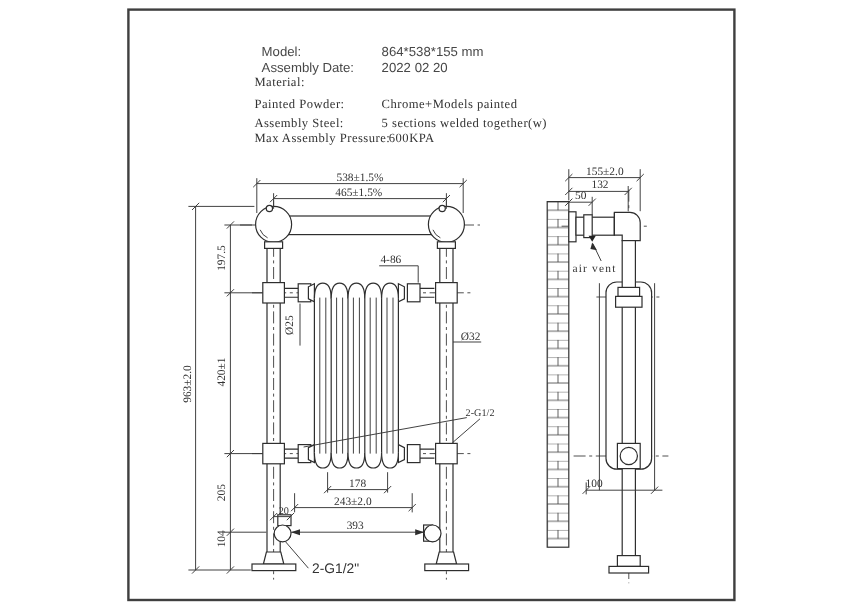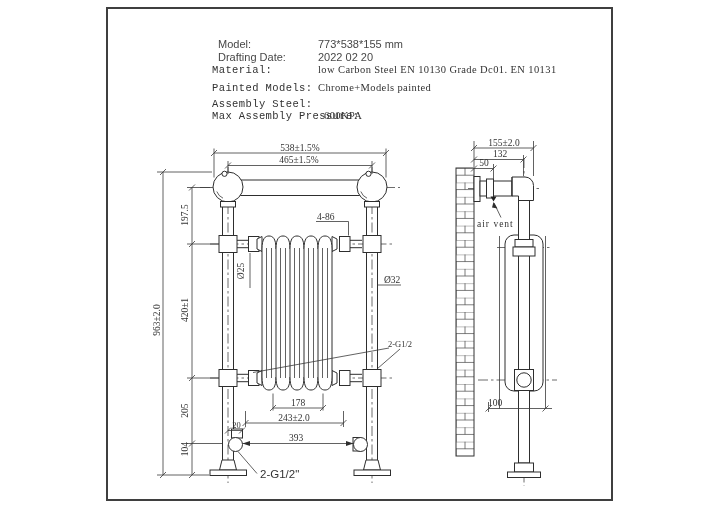--- a/index.html
+++ b/index.html
@@ -5,21 +5,21 @@
   html,body{margin:0;padding:0;background:#fff;}
   .stage{position:relative;width:720px;height:509px;background:#fff;overflow:hidden;
          font-family:"Liberation Sans",sans-serif;}
   .stage svg{position:absolute;left:0;top:0;}
   .spec{position:absolute;left:0;top:0;width:720px;height:130px;}
   .spec .row{position:absolute;left:0;width:720px;height:14px;}
   .spec .lbl{position:absolute;left:218px;white-space:nowrap;}
   .spec .val{position:absolute;white-space:nowrap;}
   .row.sans{font:11px "Liberation Sans",sans-serif;color:#474747;}
   .row.serif{font:10.5px "Liberation Serif","DejaVu Serif",serif;color:#323232;letter-spacing:.4px;}
-  .row.serif .lbl{left:212px;font-family:Liberation Mono, monospace;}
+  .row.serif .lbl{left:212px;}
   
   .dim{font:9.5px "Liberation Serif","DejaVu Serif",serif;fill:#333;}
   .dim-sm{font:8.5px "Liberation Serif","DejaVu Serif",serif;fill:#333;}
   .big{font:11.5px "Liberation Sans",sans-serif;fill:#333;}
   .ln{stroke:#2e2e2e;stroke-width:1;fill:none;}
   .lnw{stroke:#2e2e2e;stroke-width:1;fill:#fff;}
   .thin{stroke:#3a3a3a;stroke-width:.8;fill:none;}
   .cl{stroke:#3c3c3c;stroke-width:.75;fill:none;stroke-dasharray:10 3 2.5 3;}
 </style>
 </head>
@@ -230,36 +230,36 @@
       <path class="thin" d="M488.5 402 V412 M488.5 408.5 H552"></path>
       <path class="thin" d="M485.5 411.5 L491.5 405.5 M542.5 411.5 L548.5 405.5"></path>
       <text class="dim" x="488" y="406">100</text>
     </g>
   </g>
 </svg>
 
 <div class="spec">
   <div class="row sans" style="top:38px">
     <span class="lbl">Model:</span>
-    <span class="val" style="left:318px">773*538*155 mm</span>
+    <span class="val" style="left:318px">864*538*155 mm</span>
   </div>
   <div class="row sans" style="top:51px">
-    <span class="lbl">Drafting Date:</span>
+    <span class="lbl">Assembly Date:</span>
     <span class="val" style="left:318px">2022 02 20</span>
   </div>
   <div class="row serif" style="top:64px">
     <span class="lbl">Material:</span>
-    <span class="val" style="left:318px">low Carbon Steel  EN 10130 Grade Dc01. EN 10131</span>
   </div>
   <div class="row serif" style="top:82px">
-    <span class="lbl">Painted Models:</span>
+    <span class="lbl">Painted Powder:</span>
     <span class="val" style="left:318px">Chrome+Models painted</span>
   </div>
   <div class="row serif" style="top:98px">
     <span class="lbl">Assembly Steel:</span>
+    <span class="val" style="left:318px">5 sections welded together(w)</span>
   </div>
   <div class="row serif" style="top:110px">
     <span class="lbl">Max Assembly Pressure:</span>
     <span class="val" style="left:324px">600KPA</span>
   </div>
 </div>
 
 </div>
 
 </body></html>

